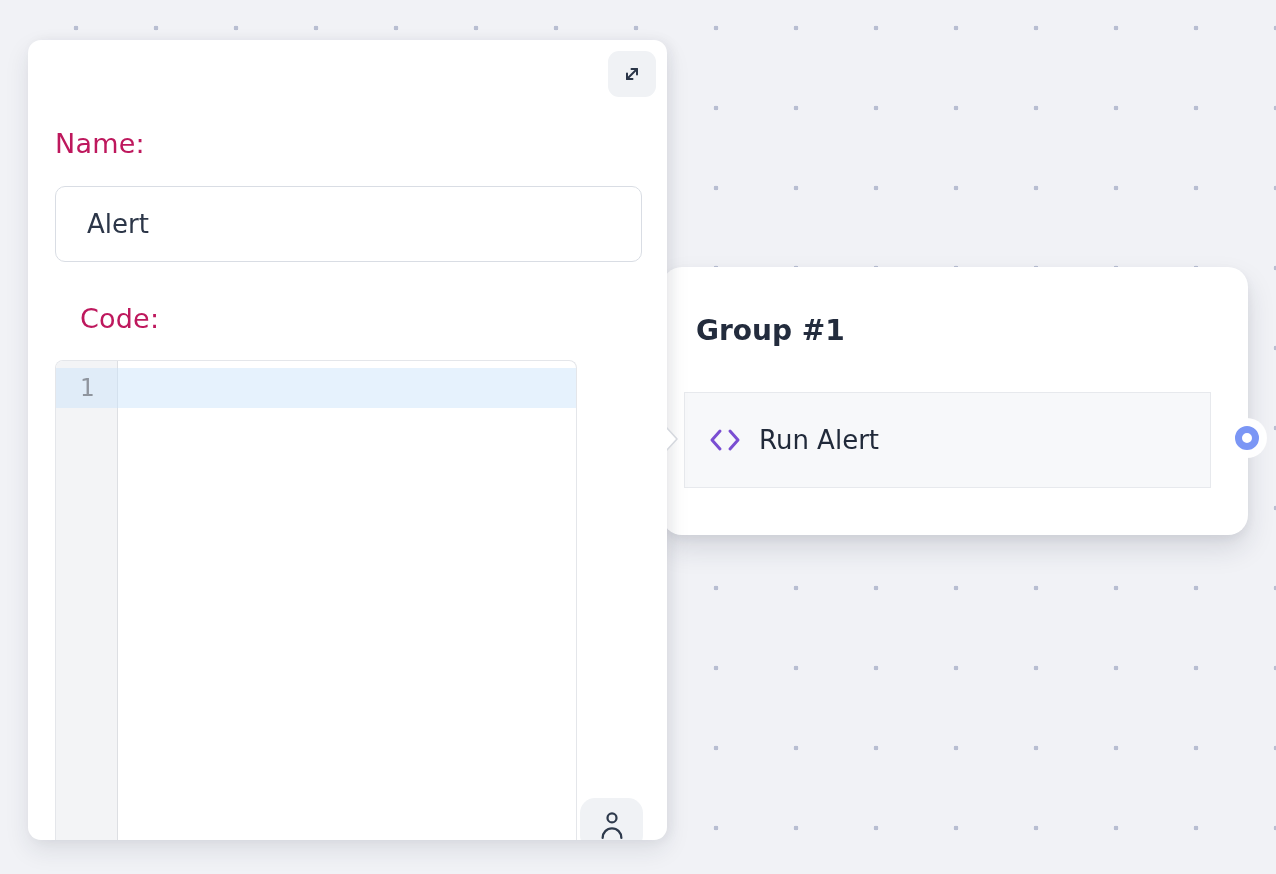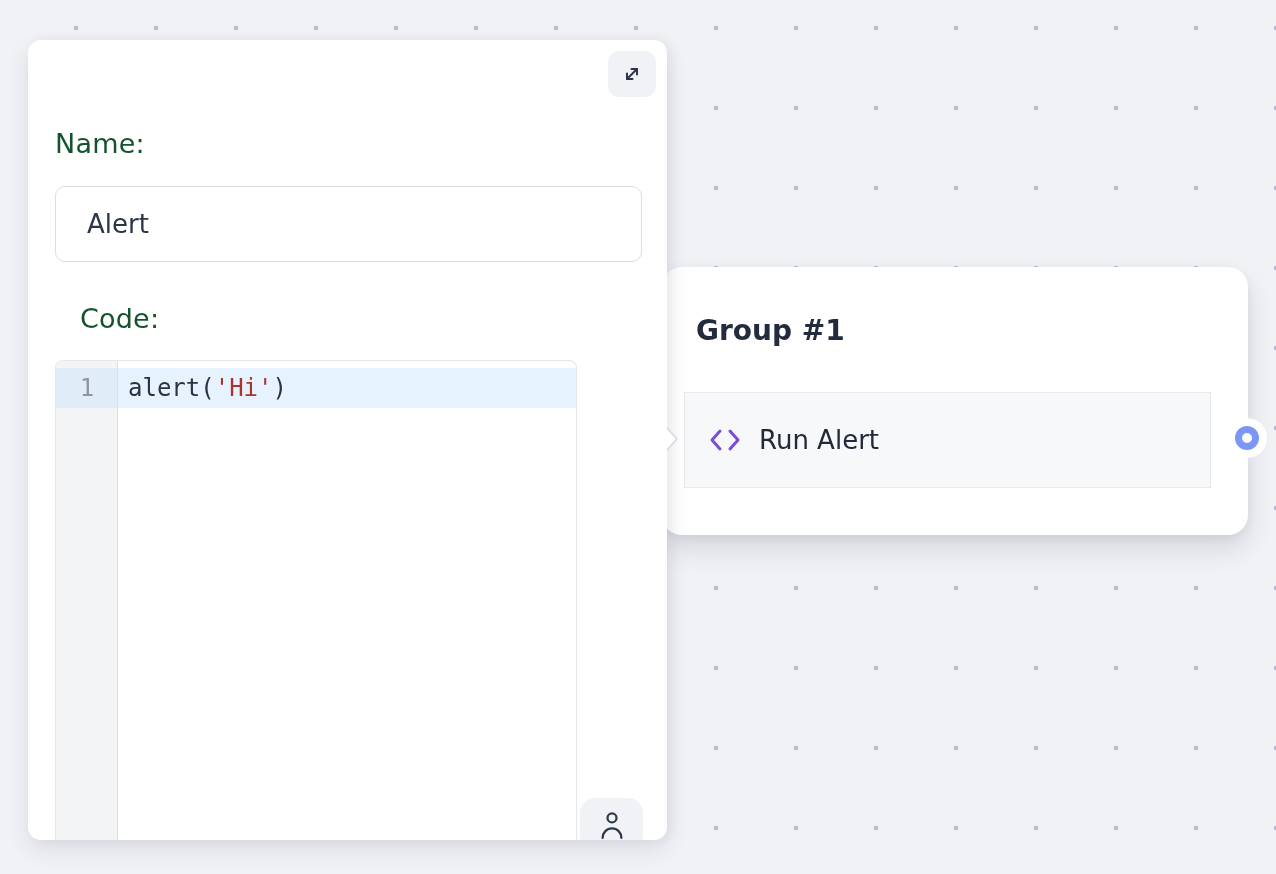--- a/index.html
+++ b/index.html
@@ -22,21 +22,21 @@
     box-shadow: 0 10px 24px rgba(30,41,59,0.10), 4px 0 12px rgba(30,41,59,0.05);
     z-index: 3; overflow: hidden;
   }
   .expand-btn {
     position: absolute; left: 580px; top: 11px; width: 48px; height: 46px;
     background: #f0f2f5; border: none; border-radius: 11px; cursor: pointer;
     display: flex; align-items: center; justify-content: center;
   }
   .field-label {
     position: absolute; left: 27px; display: block;
-    font-size: 27px; color: #14532d; letter-spacing: 0.2px;
+    font-size: 27px; color: #be185d; letter-spacing: 0.2px;
   }
   .name-label { top: 88px; }
   .code-label { top: 263px; margin-left: 25px; }
   .name-input {
     position: absolute; left: 27px; top: 146px; width: 587px; height: 76px;
     border: 1px solid #d9dde4; border-radius: 10px; background: #fff;
     padding-left: 31px; font-size: 26px; color: #2c3648;
     font-family: "DejaVu Sans", "Liberation Sans", sans-serif; outline: none;
   }
 
@@ -122,21 +122,20 @@
     <label class="field-label name-label">Name:</label>
 
     <input class="name-input" type="text" value="Alert" style="">
 
     <label class="field-label code-label">Code:</label>
 
     <div class="editor">
       <div class="gutter"></div>
       <div class="active-line"></div>
       <div class="line-num">1</div>
-      <div class="code-line"><span>alert(</span><span class="str">'Hi'</span><span>)</span></div>
     </div>
 
     <button class="person-btn">
       <svg width="30" height="34" viewBox="0 0 24 26" fill="none" stroke="#2e3a4c" stroke-width="1.8" stroke-linecap="round">
         <circle cx="12" cy="6.5" r="3.6"></circle>
         <path d="M4.5 22.5 c0-4.2 3.3-7.6 7.5-7.6 s7.5 3.4 7.5 7.6"></path>
       </svg>
     </button>
   </div>
 

